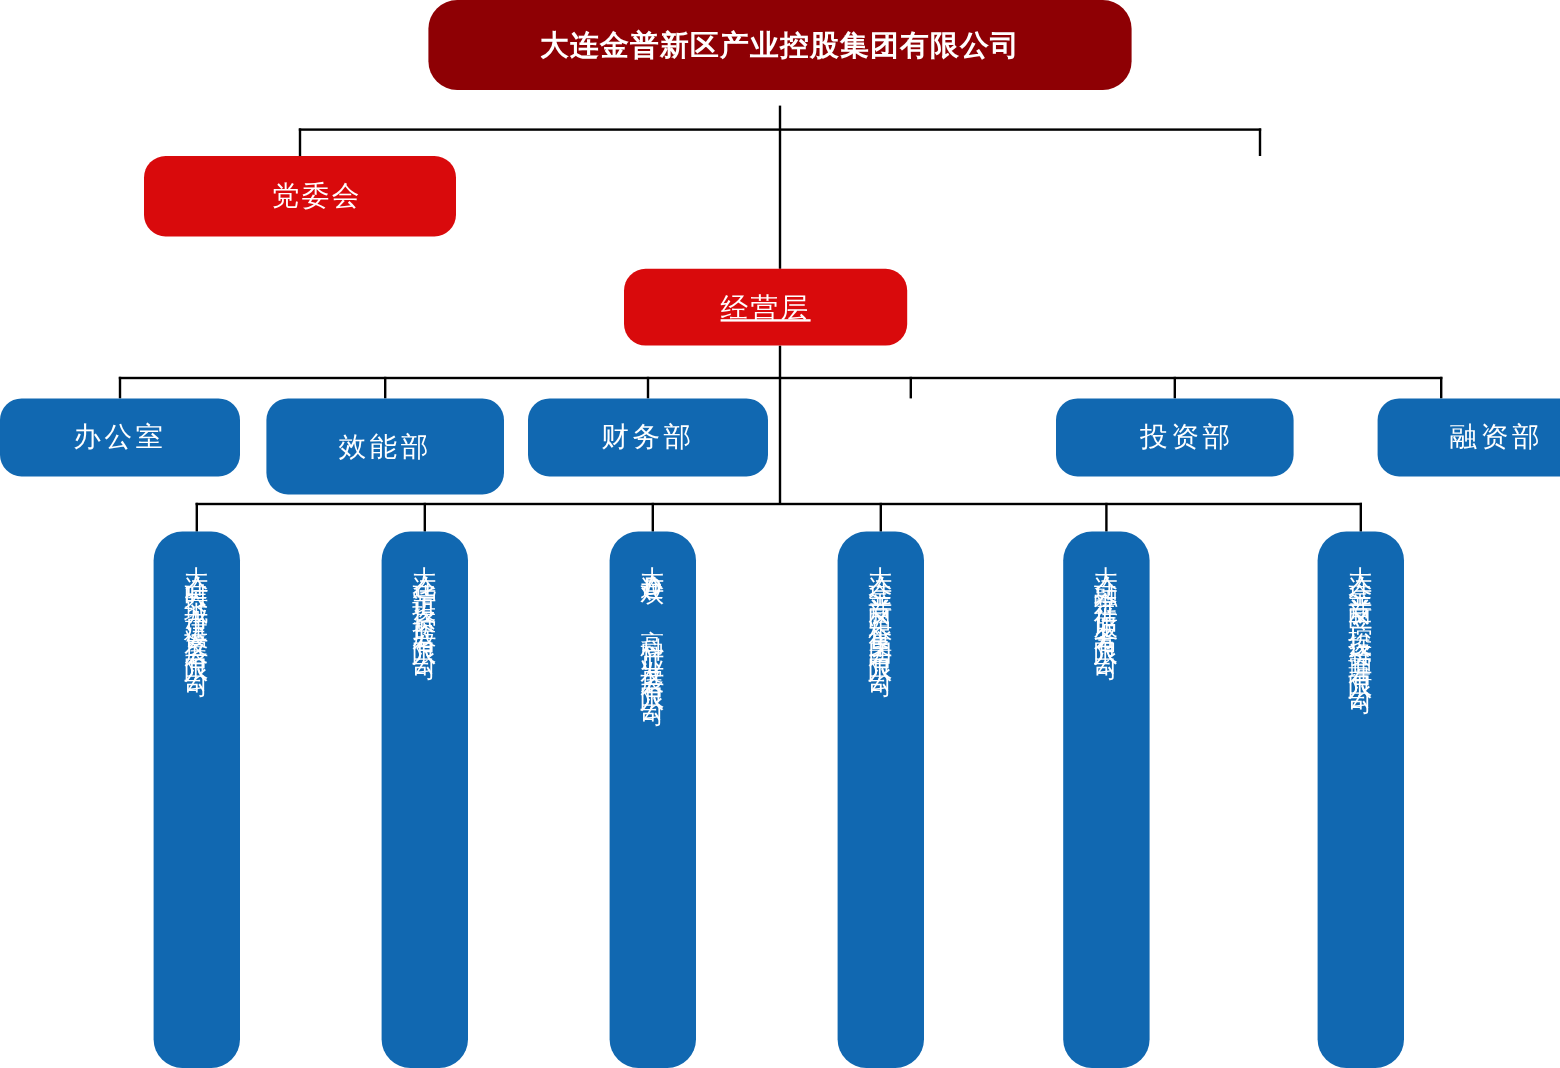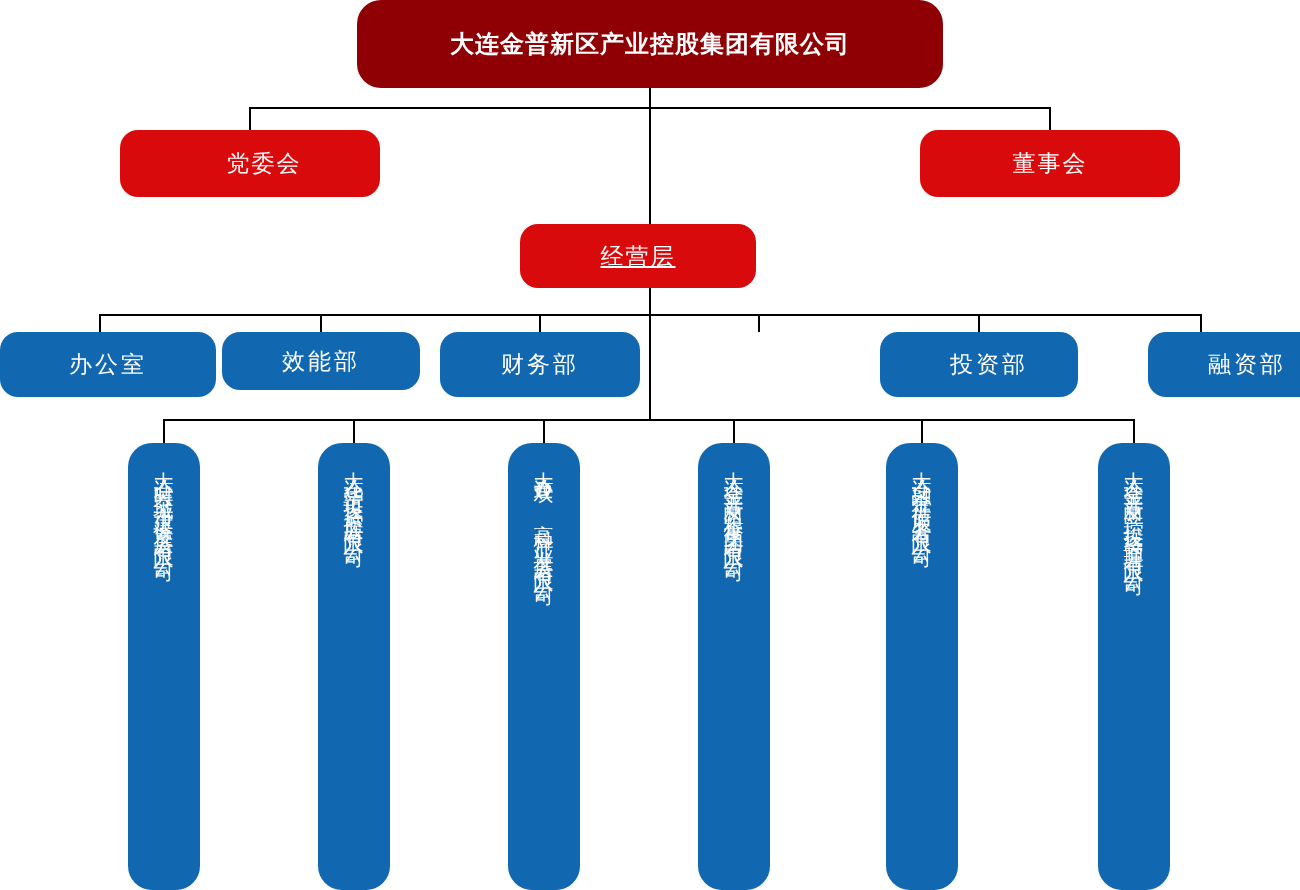--- a/index.html
+++ b/index.html
@@ -82,29 +82,28 @@
 
   <div class="vline" style="left:649px;top:314px;width:2px;height:106px;"></div>
   <div class="hline" style="left:163px;top:419px;width:972px;height:2px;"></div>
   <div class="vline" style="left:163px;top:419px;width:2px;height:24px;"></div>
   <div class="vline" style="left:353px;top:419px;width:2px;height:24px;"></div>
   <div class="vline" style="left:543px;top:419px;width:2px;height:24px;"></div>
   <div class="vline" style="left:733px;top:419px;width:2px;height:24px;"></div>
   <div class="vline" style="left:921px;top:419px;width:2px;height:24px;"></div>
   <div class="vline" style="left:1133px;top:419px;width:2px;height:24px;"></div>
 
-  <div class="node root" style="left:357px;top:0;width:586px;height:88px;">大连金普新区产业控股集团有限公司</div>
+  <div class="node root" style="left:357px;top:0;width:586px;height:75px;">大连金普新区产业控股集团有限公司</div>
 
   <div class="node red" style="left:120px;top:130px;width:260px;height:67px;padding-left:28px;">党委会</div>
-  <div class="node red" style="left:920px;top:130px;width:260px;height:67px;">董事会</div>
 
   <div class="node red" style="left:520px;top:224px;width:236px;height:64px;text-decoration:underline;">经营层</div>
 
-  <div class="node blue" style="left:0;top:332px;width:216px;height:65px;">办公室</div>
-  <div class="node blue" style="left:222px;top:332px;width:198px;height:58px;">效能部</div>
+  <div class="node blue" style="left:0;top:332px;width:200px;height:65px;">办公室</div>
+  <div class="node blue" style="left:222px;top:332px;width:198px;height:80px;">效能部</div>
   <div class="node blue" style="left:440px;top:332px;width:200px;height:65px;">财务部</div>
   <div class="node blue" style="left:880px;top:332px;width:198px;height:65px;padding-left:20px;">投资部</div>
   <div class="node blue" style="left:1102px;top:332px;width:198px;height:65px;margin-left:46px;">融资部</div>
 
   <div class="node sub" style="left:128px;top:443px;width:72px;height:447px;">
     <span>大连时泰城市建设发展有限公司</span>
   </div>
   <div class="node sub" style="left:318px;top:443px;width:72px;height:447px;">
     <span>大连华谊投资控股有限公司</span>
   </div>

